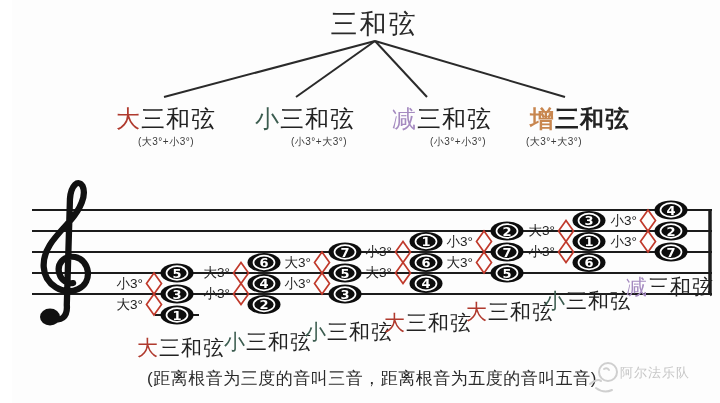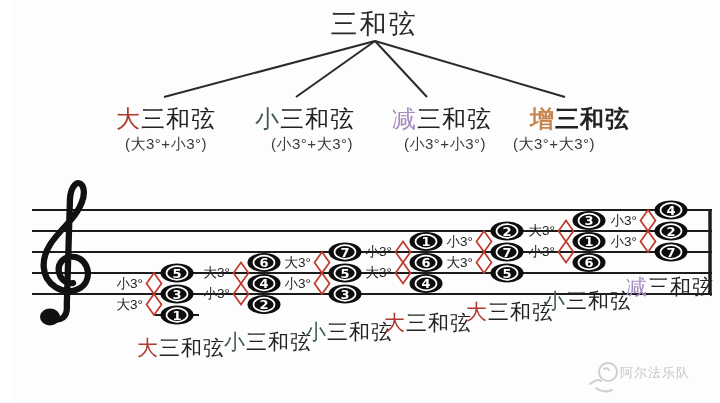--- a/index.html
+++ b/index.html
@@ -2,21 +2,21 @@
 <html><head>
 <meta charset="utf-8">
 <style>
   html,body{margin:0;padding:0;background:#fff;}
   #canvas{position:relative;width:720px;height:403px;background:#fdfdfd;overflow:hidden;
           font-family:"Liberation Sans","DejaVu Sans",sans-serif;color:#222;margin-left:12px;}
   .abs{position:absolute;}
   #tree-root{top:6px;left:290px;width:144px;text-align:center;font-size:27px;letter-spacing:2px;color:#2a2a2a;}
   #tree-svg,#staff-svg{left:0;top:0;width:720px;height:403px;}
   .branch-label{top:103px;font-size:24px;text-align:center;width:140px;letter-spacing:1px;}
-  .branch-formula{top:135px;font-size:15px;text-align:center;width:140px;color:#3a3a3a;letter-spacing:0.5px;}
+  .branch-formula{top:135px;font-size:10px;text-align:center;width:140px;color:#3a3a3a;letter-spacing:0.5px;}
   .interval-label{font-size:13.5px;width:50px;text-align:right;color:#222;line-height:18px;}
   .chord-name{font-size:21px;width:96px;text-align:center;letter-spacing:1px;color:#222;white-space:nowrap;}
   #caption{top:367px;left:80px;width:560px;text-align:center;font-size:17px;color:#2b2b2b;letter-spacing:0.5px;}
   #watermark-text{top:364px;left:608px;width:112px;font-size:13px;color:#c6c6c6;letter-spacing:1px;}
   #watermark-doodle{top:354px;left:572px;}
 </style>
 </head>
 <body>
 
 <div id="canvas">
@@ -27,23 +27,23 @@
       <line x1="363" y1="41" x2="152" y2="97" stroke="#2a2a2a" stroke-width="2"></line>
       <line x1="363" y1="41" x2="284" y2="97" stroke="#2a2a2a" stroke-width="2"></line>
       <line x1="363" y1="41" x2="415" y2="97" stroke="#2a2a2a" stroke-width="2"></line>
       <line x1="363" y1="41" x2="553" y2="97" stroke="#2a2a2a" stroke-width="2"></line>
     </svg>
 
   <div id="branches">
       <div class="abs branch-label" style="left: 84px;"><span style="color: rgb(176, 58, 46);">大</span><span>三和弦</span></div>
       <div class="abs branch-formula" style="left: 84px;">(大3°+小3°)</div>
       <div class="abs branch-label" style="left: 223px;"><span style="color: rgb(60, 93, 80);">小</span><span>三和弦</span></div>
-      <div class="abs branch-formula" style="left: 230px;">(小3°+大3°)</div>
+      <div class="abs branch-formula" style="left: 237px;">(小3°+大3°)</div>
       <div class="abs branch-label" style="left: 360px;"><span style="color: rgb(165, 139, 192);">减</span><span>三和弦</span></div>
-      <div class="abs branch-formula" style="left: 363px;">(小3°+小3°)</div>
+      <div class="abs branch-formula" style="left: 376px;">(小3°+小3°)</div>
       <div class="abs branch-label" style="left: 498px; font-weight: bold;"><span style="color: rgb(200, 134, 79);">增</span><span>三和弦</span></div>
       <div class="abs branch-formula" style="left: 472px;">(大3°+大3°)</div>
     </div>
 
   <svg class="abs" id="staff-svg">
       <line x1="20" y1="210" x2="700" y2="210" stroke="#1c1c1c" stroke-width="2"></line>
       <line x1="20" y1="231" x2="700" y2="231" stroke="#1c1c1c" stroke-width="2"></line>
       <line x1="20" y1="252" x2="700" y2="252" stroke="#1c1c1c" stroke-width="2"></line>
       <line x1="20" y1="273" x2="700" y2="273" stroke="#1c1c1c" stroke-width="2"></line>
       <line x1="20" y1="294" x2="700" y2="294" stroke="#1c1c1c" stroke-width="2"></line>
@@ -163,20 +163,21 @@
       <div class="abs interval-label" style="left: 411px; top: 253.5px;">大3°</div>
       <div class="abs chord-name" style="left: 450px; top: 298px;"><span style="color: rgb(176, 58, 46);">大</span><span>三和弦</span></div>
       <div class="abs interval-label" style="left: 493px; top: 222px;">大3°</div>
       <div class="abs interval-label" style="left: 493px; top: 243px;">小3°</div>
       <div class="abs chord-name" style="left: 528px; top: 287px;"><span style="color: rgb(60, 93, 80);">小</span><span>三和弦</span></div>
       <div class="abs interval-label" style="left: 575px; top: 211.5px;">小3°</div>
       <div class="abs interval-label" style="left: 575px; top: 232.5px;">小3°</div>
       <div class="abs chord-name" style="left: 610px; top: 273px;"><span style="color: rgb(165, 139, 192);">减</span><span>三和弦</span></div>
     </div>
 
+  <div class="abs" id="caption">(距离根音为三度的音叫三音，距离根音为五度的音叫五音)</div>
 
   <svg class="abs" id="watermark-doodle" width="40" height="44" viewBox="0 0 40 44">
     <circle cx="24" cy="18" r="9" fill="none" stroke="#cfcfcf" stroke-width="2"></circle>
     <path d="M6 30 Q14 24 17 27 M20 15 q3 -2 5 1 M12 34 q8 6 16 2" fill="none" stroke="#cfcfcf" stroke-width="2" stroke-linecap="round"></path>
   </svg>
   <div class="abs" id="watermark-text">阿尔法乐队</div>
 
 </div>
 
 </body></html>

